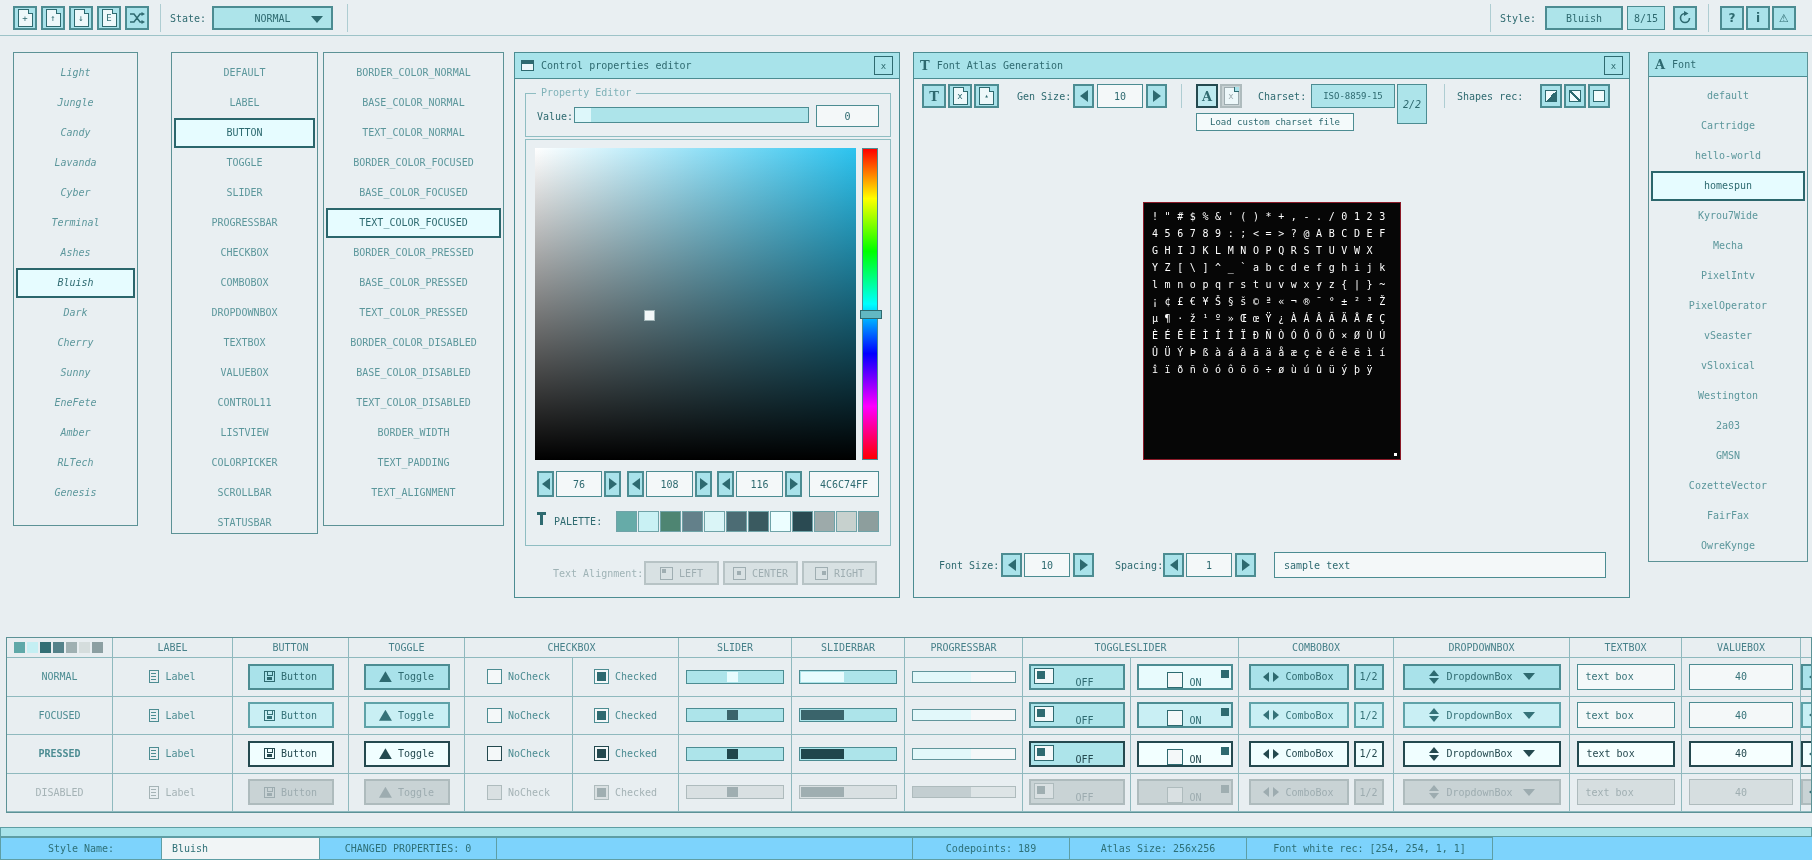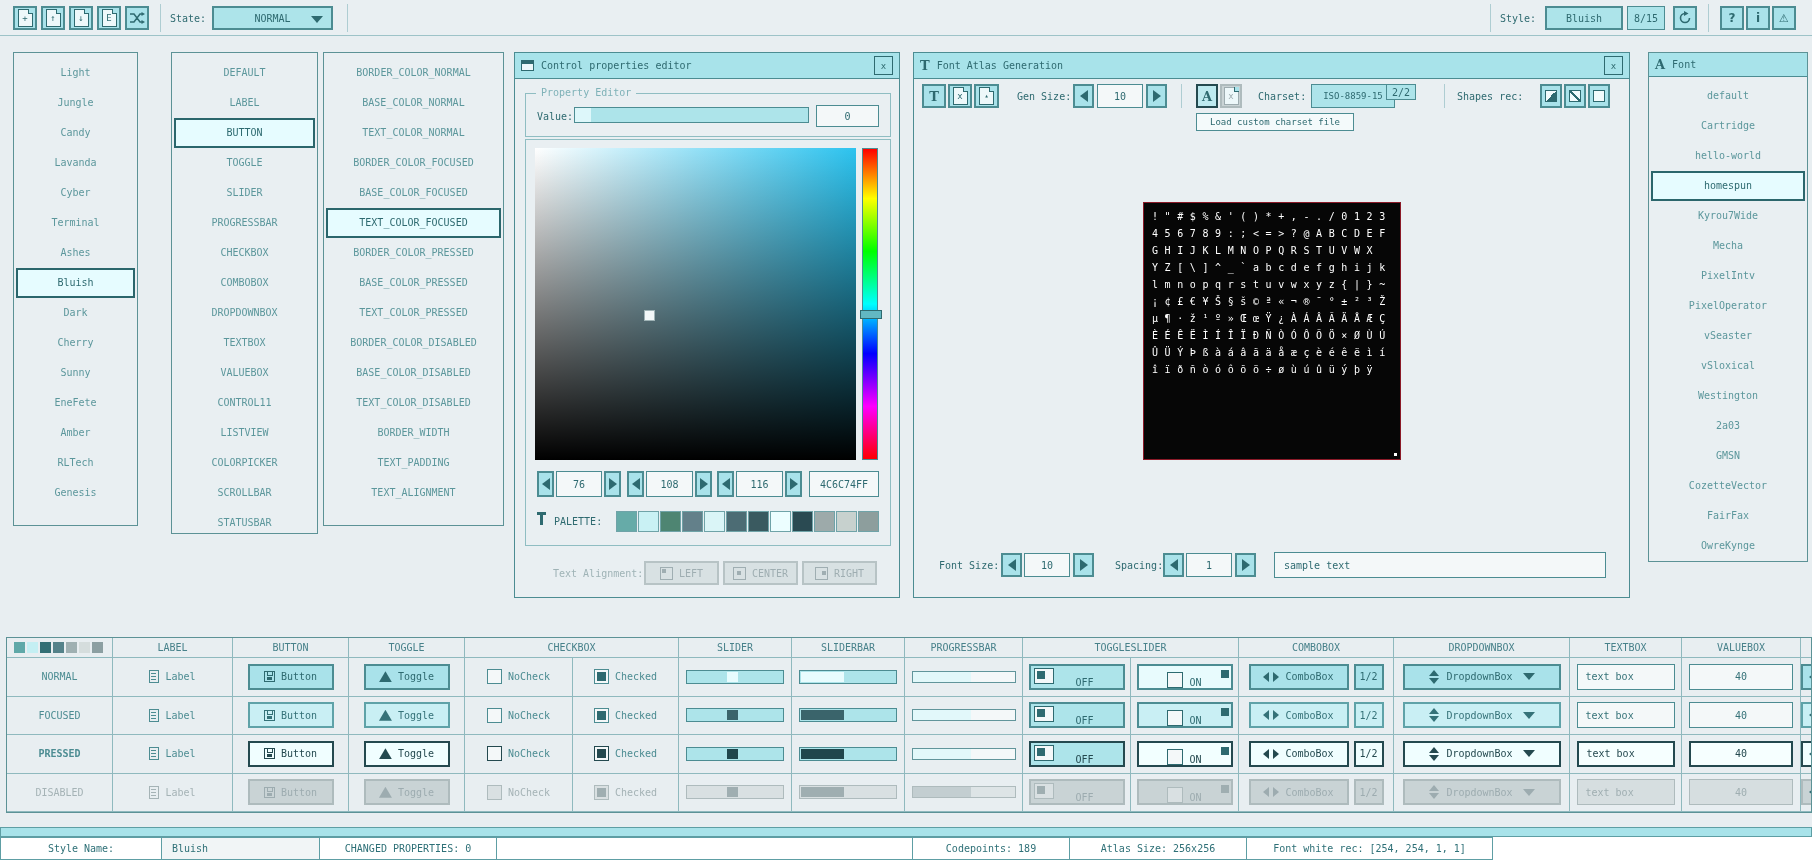--- a/index.html
+++ b/index.html
@@ -136,21 +136,21 @@
   .tbox{width:98px;height:26px;border:1px solid #4C8C92;background:#F4F8F9;color:#357278;
         display:flex;align-items:center;padding-left:8px;box-sizing:border-box;}
   .vbox{width:104px;justify-content:center;padding-left:0;}
   .s-pressed .tbox{border:2px solid #24494F;background:#F6FFFF;color:#24494F;}
   .s-disabled .tbox{border-color:#AEBBBD;background:#D6DEE0;color:#9FAEB1;}
   .spinbtn{width:40px;justify-content:flex-start;padding-left:6px;}
   .hswatch{width:11px;height:11px;display:inline-block;margin-right:2px;}
   
   #hscroll{position:absolute;left:0;top:827px;width:1812px;height:10px;background:#A8E3EA;
         border:1px solid #5E9EA4;box-sizing:border-box;}
-  #statusbar{position:absolute;left:0;top:837px;width:1812px;height:23px;background:#ffffff;
+  #statusbar{position:absolute;left:0;top:837px;width:1812px;height:23px;background:#7dd3fc;
         display:flex;color:#2E7077;}
   .seg{border:1px solid #5E9EA4;border-left-width:0;display:flex;align-items:center;
         justify-content:center;box-sizing:border-box;height:100%;}
   .seg:first-child{border-left-width:1px;}
   .seg.white{background:#F1F5F6;justify-content:flex-start;padding-left:10px;}
 </style>
 </head>
 <body>
 
 <div id="app">
@@ -208,21 +208,21 @@
       <span>?</span>
       </div>
     <div class="ibtn glyphbtn abs" style="left:1746px;top:6px;width:24px;height:24px;">
       <span>i</span>
       </div>
     <div class="ibtn glyphbtn abs" style="left:1772px;top:6px;width:24px;height:24px;">
       <span style="font-size:11px;">⚠</span>
       </div>
   </div>
 
-  <div id="style-panel" class="panel" style="left:13px;top:52px;width:125px;height:474px;">
+  <div id="style-panel" class="panel" style="left:13px;top:52px;width:125px;height:474px;font-style:italic;">
       <div class="li">Light</div>
       <div class="li">Jungle</div>
       <div class="li">Candy</div>
       <div class="li">Lavanda</div>
       <div class="li">Cyber</div>
       <div class="li">Terminal</div>
       <div class="li">Ashes</div>
       <div class="li sel">Bluish</div>
       <div class="li">Dark</div>
       <div class="li">Cherry</div>
@@ -380,21 +380,21 @@
       </div>
     <div class="ibtn abs" style="left:306px;top:31px;width:22px;height:24px;background:#C9D3D5;border-color:#AEBBBD;color:#9DACB0;">
       <span class="ic-page" style="border-color:#9DACB0;color:#9DACB0;">
           <span>x</span>
         </span>
       </div>
     <span class="abs" style="left:344px;top:38px;">Charset:</span>
     <div class="cyanbox abs" style="left:397px;top:31px;width:84px;height:24px;font-size:9px;">
         <span>ISO-8859-15</span>
       </div>
-    <div class="cyanbox abs" style="left:472px;top:31px;width:30px;height:16px;">
+    <div class="cyanbox abs" style="left:483px;top:31px;width:30px;height:40px;font-style:italic;">
         <span>2/2</span>
       </div>
     <div class="vdiv" style="left:530px;top:31px;height:24px;"></div>
     <span class="abs" style="left:543px;top:38px;">Shapes rec:</span>
     <div class="ibtn abs" style="left:626px;top:31px;width:22px;height:24px;">
         <span class="ic-sq fill"></span>
       </div>
     <div class="ibtn abs" style="left:650px;top:31px;width:22px;height:24px;">
         <span class="ic-sq diag"></span>
       </div>

